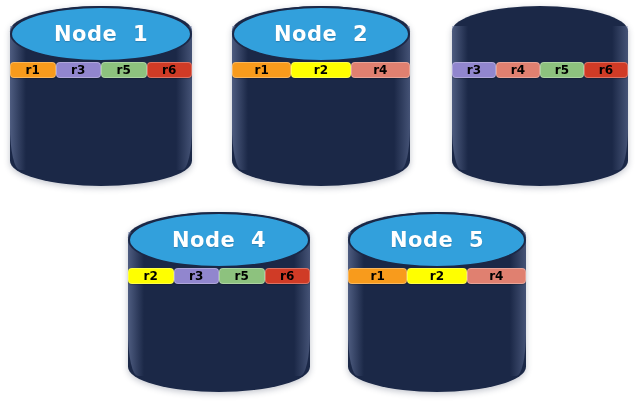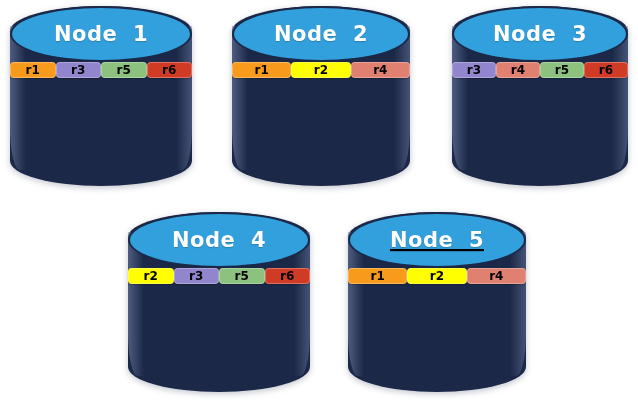--- a/index.html
+++ b/index.html
@@ -144,23 +144,20 @@
         </div>
         <div class="bar" style="background: rgb(224, 128, 112);">
           <span class="bar-label">r4</span>
         </div>
       </div>
     </div>
     <div class="node" style="left: 452px; top: 6px; width: 176px; height: 180px;">
       <div class="cyl-body" style="background: rgb(27, 40, 71);"></div>
       <div class="cyl-shade-l"></div>
       <div class="cyl-shade-r"></div>
-      <div class="cyl-top" style="height: 56px; background: rgb(50, 160, 220);">
-        <span class="node-label">Node  3</span>
-      </div>
       <div class="bars" style="top: 56px;">
         <div class="bar" style="background: rgb(145, 134, 206);">
           <span class="bar-label">r3</span>
         </div>
         <div class="bar" style="background: rgb(224, 128, 112);">
           <span class="bar-label">r4</span>
         </div>
         <div class="bar" style="background: rgb(141, 194, 126);">
           <span class="bar-label">r5</span>
         </div>
@@ -188,21 +185,21 @@
         </div>
         <div class="bar" style="background: rgb(208, 59, 38);">
           <span class="bar-label">r6</span>
         </div>
       </div>
     </div>
     <div class="node" style="left: 348px; top: 212px; width: 178px; height: 180px;">
       <div class="cyl-body" style="background: rgb(27, 40, 71);"></div>
       <div class="cyl-shade-l"></div>
       <div class="cyl-shade-r"></div>
-      <div class="cyl-top" style="height: 56px; background: rgb(50, 160, 220); text-decoration: underline;">
+      <div class="cyl-top" style="height: 56px; background: rgb(50, 160, 220);">
         <span class="node-label">Node  5</span>
       </div>
       <div class="bars" style="top: 56px;">
         <div class="bar" style="background: rgb(248, 155, 28);">
           <span class="bar-label">r1</span>
         </div>
         <div class="bar" style="background: rgb(255, 255, 0);">
           <span class="bar-label">r2</span>
         </div>
         <div class="bar" style="background: rgb(224, 128, 112);">

